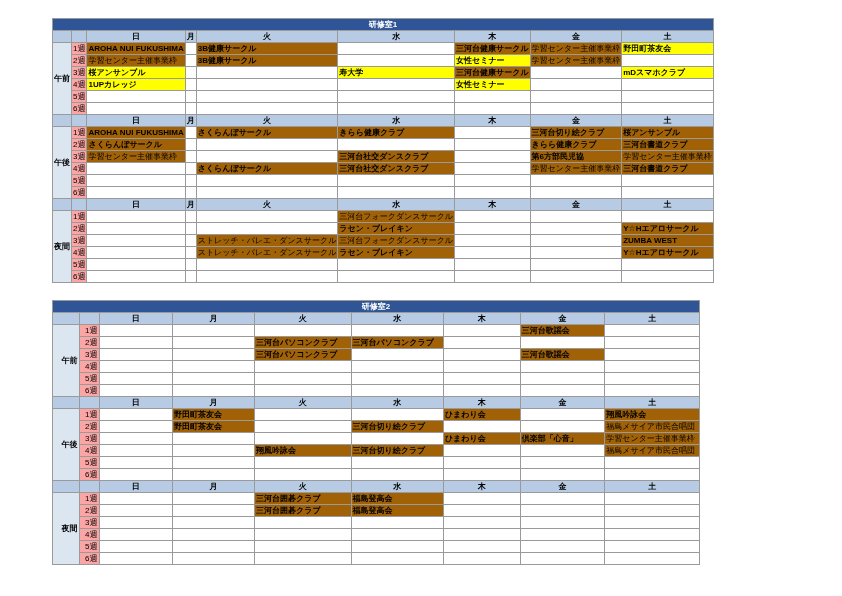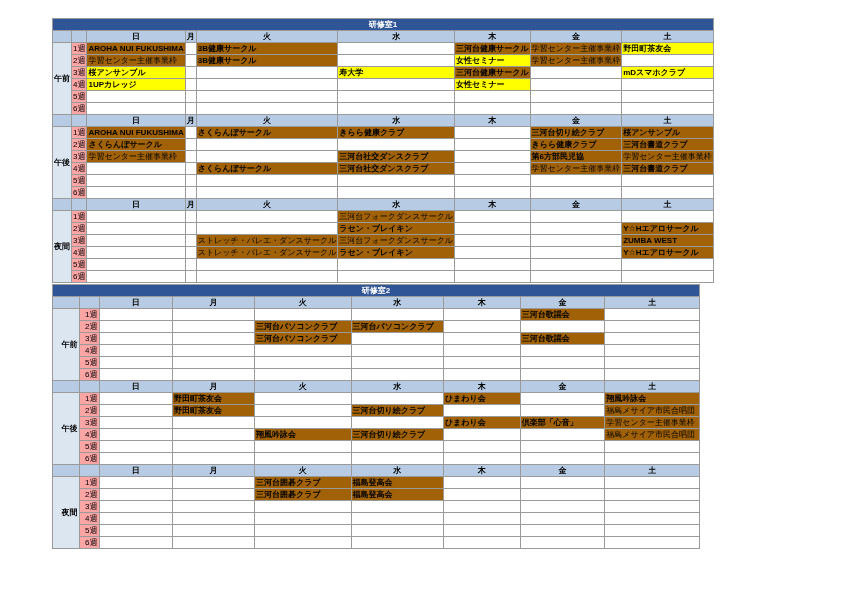--- a/index.html
+++ b/index.html
@@ -293,21 +293,21 @@
             <td class="cell plain"></td>
             <td class="cell plain"></td>
             <td class="cell plain"></td>
             <td class="cell plain"></td>
             <td class="cell plain"></td>
             <td class="cell plain"></td>
             <td class="cell plain"></td>
           </tr>
         </tbody>
       </table>
-      <table class="grid" style="left: 52px; top: 284px;">
+      <table class="grid" style="left: 52px; top: 300px;">
         <colgroup>
           <col style="width: 30px;">
           <col style="width: 22px;">
           <col style="width: 102px;">
           <col style="width: 96px;">
           <col style="width: 102px;">
           <col style="width: 96px;">
           <col style="width: 92px;">
           <col style="width: 96px;">
           <col style="width: 96px;">

